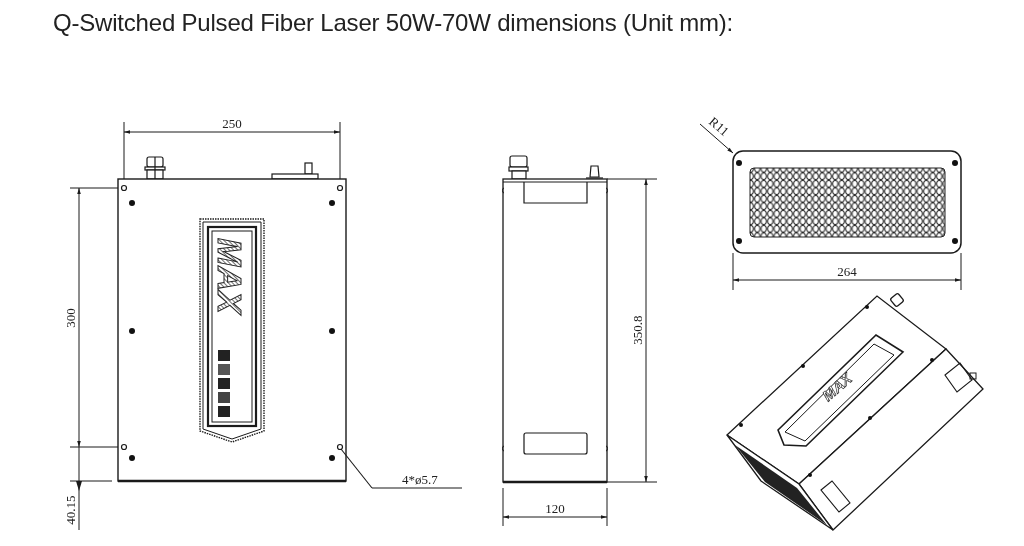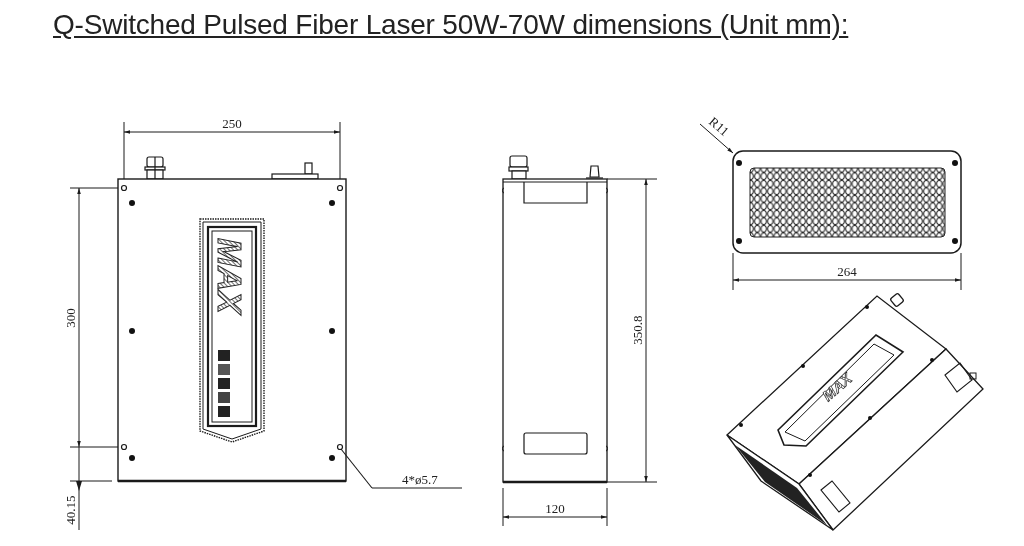--- a/index.html
+++ b/index.html
@@ -1,20 +1,20 @@
 <!DOCTYPE html>
 <html><head>
 <meta charset="utf-8">
 <style>
   html, body { margin:0; padding:0; background:#ffffff; }
   body { width:1024px; height:546px; position:relative; overflow:hidden; }
   .title {
     position:absolute; left:53px; top:9px;
-    font-family:"Liberation Sans", sans-serif; font-size:28px; color:#222222;
-    letter-spacing:-0.2px; white-space:nowrap;text-decoration:underline;
+    font-family:"Liberation Sans", sans-serif; font-size:24px; color:#222222;
+    letter-spacing:-0.2px; white-space:nowrap;
   }
   svg.drawing { position:absolute; left:0; top:0; }
   .dim { font-family:"Liberation Serif", serif; font-size:13px; fill:#222; }
 </style>
 </head>
 <body>
 
 <div class="title">Q-Switched Pulsed Fiber Laser 50W-70W dimensions (Unit mm):</div>
 
 <svg class="drawing" width="1024" height="546" viewBox="0 0 1024 546" xmlns="http://www.w3.org/2000/svg">

